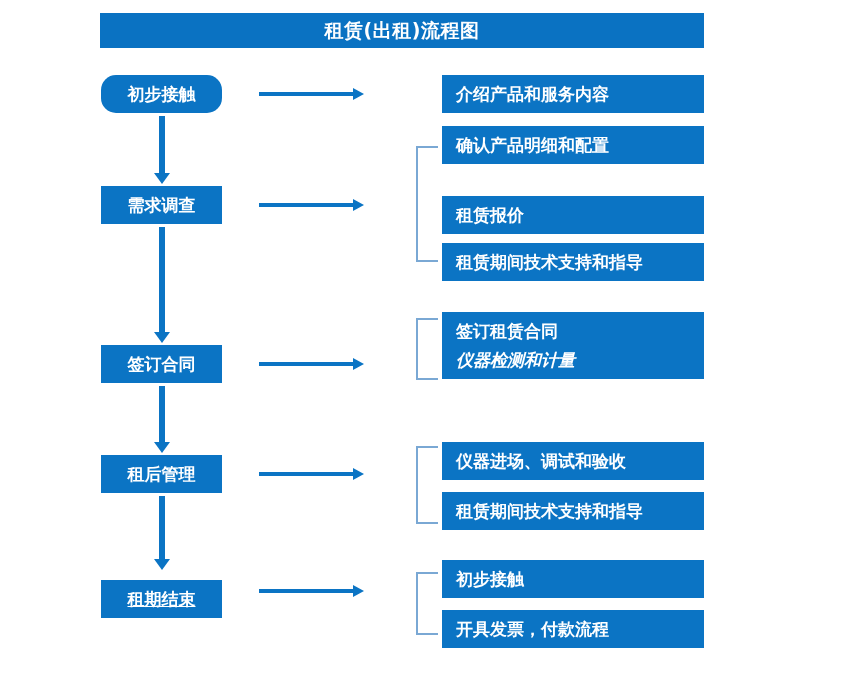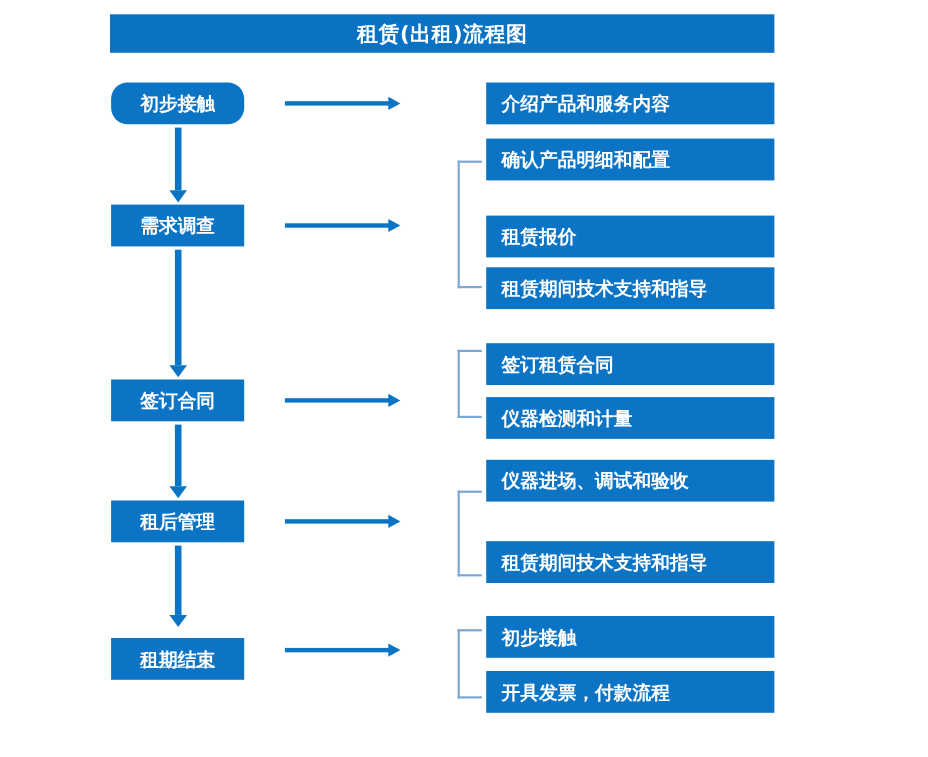--- a/index.html
+++ b/index.html
@@ -174,21 +174,21 @@
   <div class="bracket" style="left:416px; top:446px; height:78px;"></div>
   <div class="bracket" style="left:416px; top:572px; height:63px;"></div>
 
   <div class="node right" style="top:75px;">介绍产品和服务内容</div>
 
   <div class="node right" style="top:126px;">确认产品明细和配置</div>
   <div class="node right" style="top:196px;">租赁报价</div>
   <div class="node right" style="top:243px;">租赁期间技术支持和指导</div>
 
   <div class="node right" style="top:312px;">签订租赁合同</div>
-  <div class="node right" style="top:361px;">仪器检测和计量</div>
+  <div class="node right" style="top:341px;font-style:italic;">仪器检测和计量</div>
 
-  <div class="node right" style="top:418px;">仪器进场、调试和验收</div>
+  <div class="node right" style="top:442px;">仪器进场、调试和验收</div>
   <div class="node right" style="top:492px;">租赁期间技术支持和指导</div>
 
   <div class="node right" style="top:560px;">初步接触</div>
   <div class="node right" style="top:610px;">开具发票，付款流程</div>
 
 </div>
 
 </body></html>

